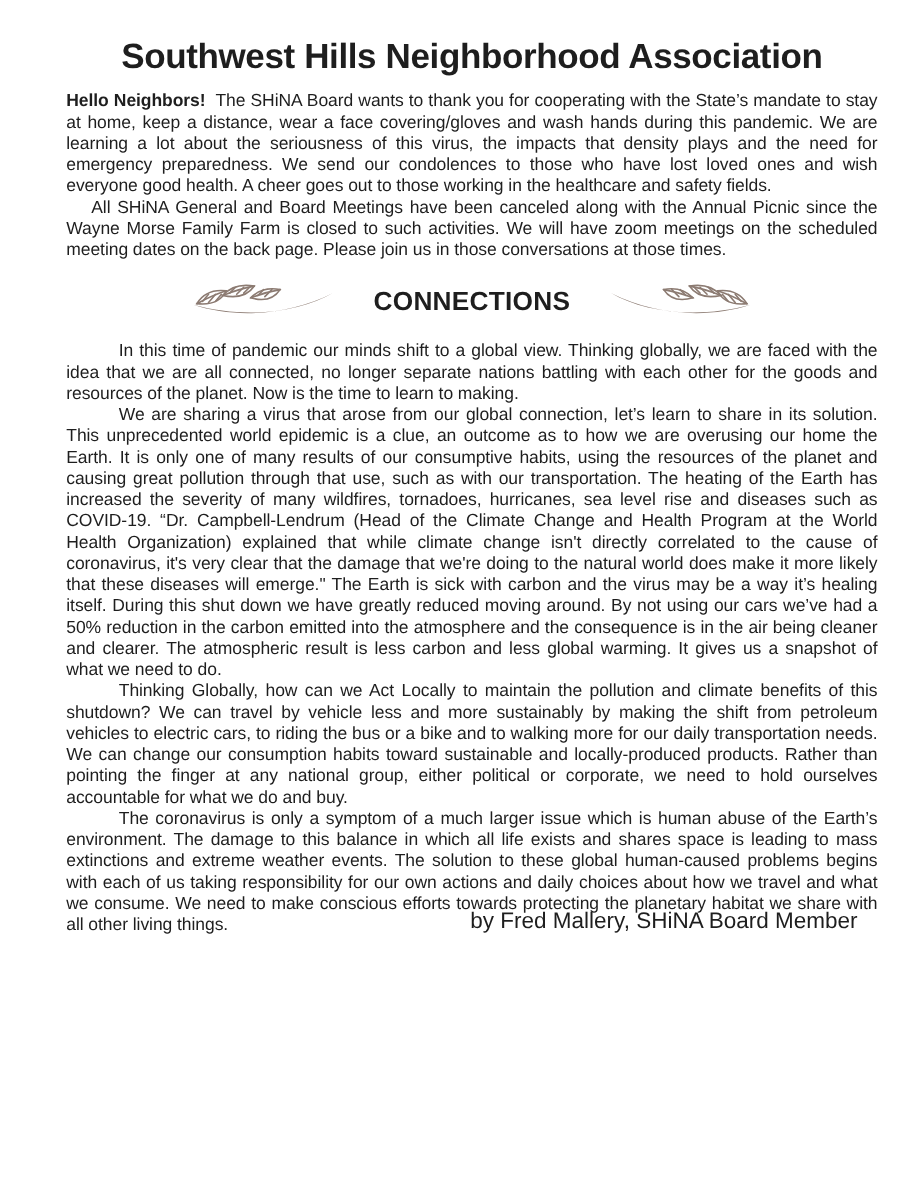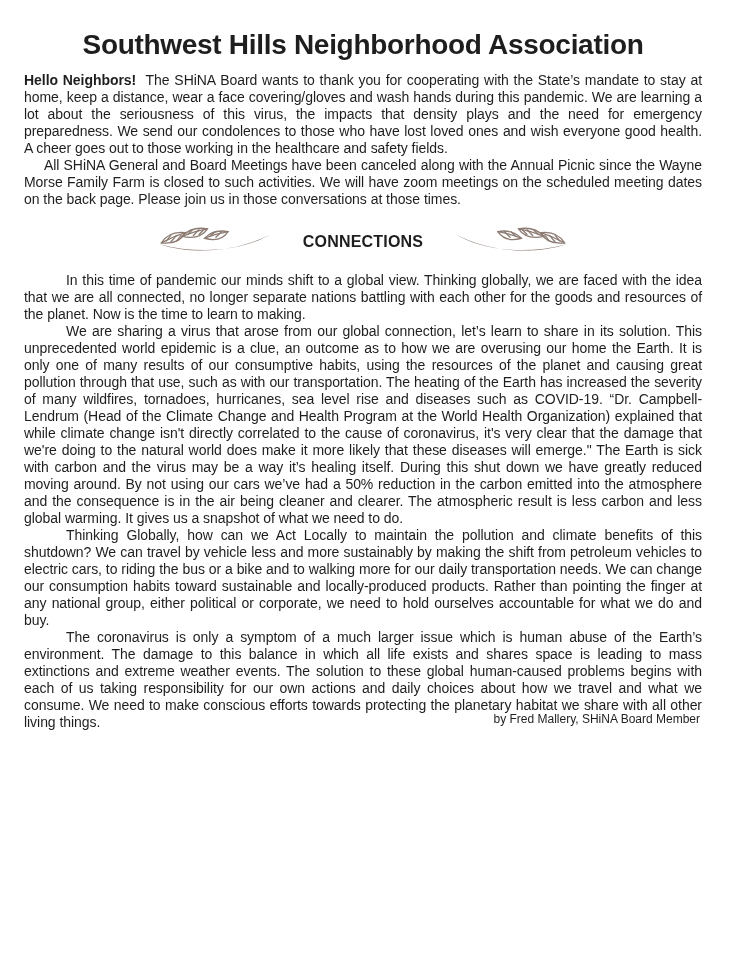--- a/index.html
+++ b/index.html
@@ -16,21 +16,21 @@
     width: 739px;
     height: 956px;
     overflow: hidden;
     background: var(--background);
     color: var(--text-color);
     font-family: "Liberation Sans", sans-serif;
   }
   .page {
     width: 739px;
     height: 956px;
-    padding: 28px 37px 0 24px;
+    padding: 28px 37px 0 53px;
   }
   h1.title {
     margin: 0 0 10px 0;
     font-size: 28px;
     line-height: 34px;
     font-weight: bold;
     text-align: center;
     letter-spacing: -0.3px;
   }
   h2.subtitle {
@@ -46,36 +46,36 @@
     line-height: 17px;
     text-align: justify;
     letter-spacing: -0.05px;
   }
   p.body b { font-weight: bold; }
   p.indent-sm { text-indent: 20px; }
   p.indent { text-indent: 42px; }
   p.last { position: relative; }
   .byline {
     position: absolute;
-    right: 2px;
+    right: 16px;
     bottom: 3px;
-    font-size: 12px;
+    font-size: 18px;
     letter-spacing: 0;
     text-indent: 0;
   }
   .section-header {
     display: flex;
     align-items: center;
     justify-content: center;
     gap: 28px;
     margin: 14px 0 10px 0;
     height: 40px;
   }
   .section-title {
-    font-size: 16px;
+    font-size: 21px;
     font-weight: bold;
     letter-spacing: 0.2px;
     white-space: nowrap;
   }
   .ornament {
     color: var(--ornament-color);
     display: inline-flex;
     width: 122px;
     height: 34px;
   }

